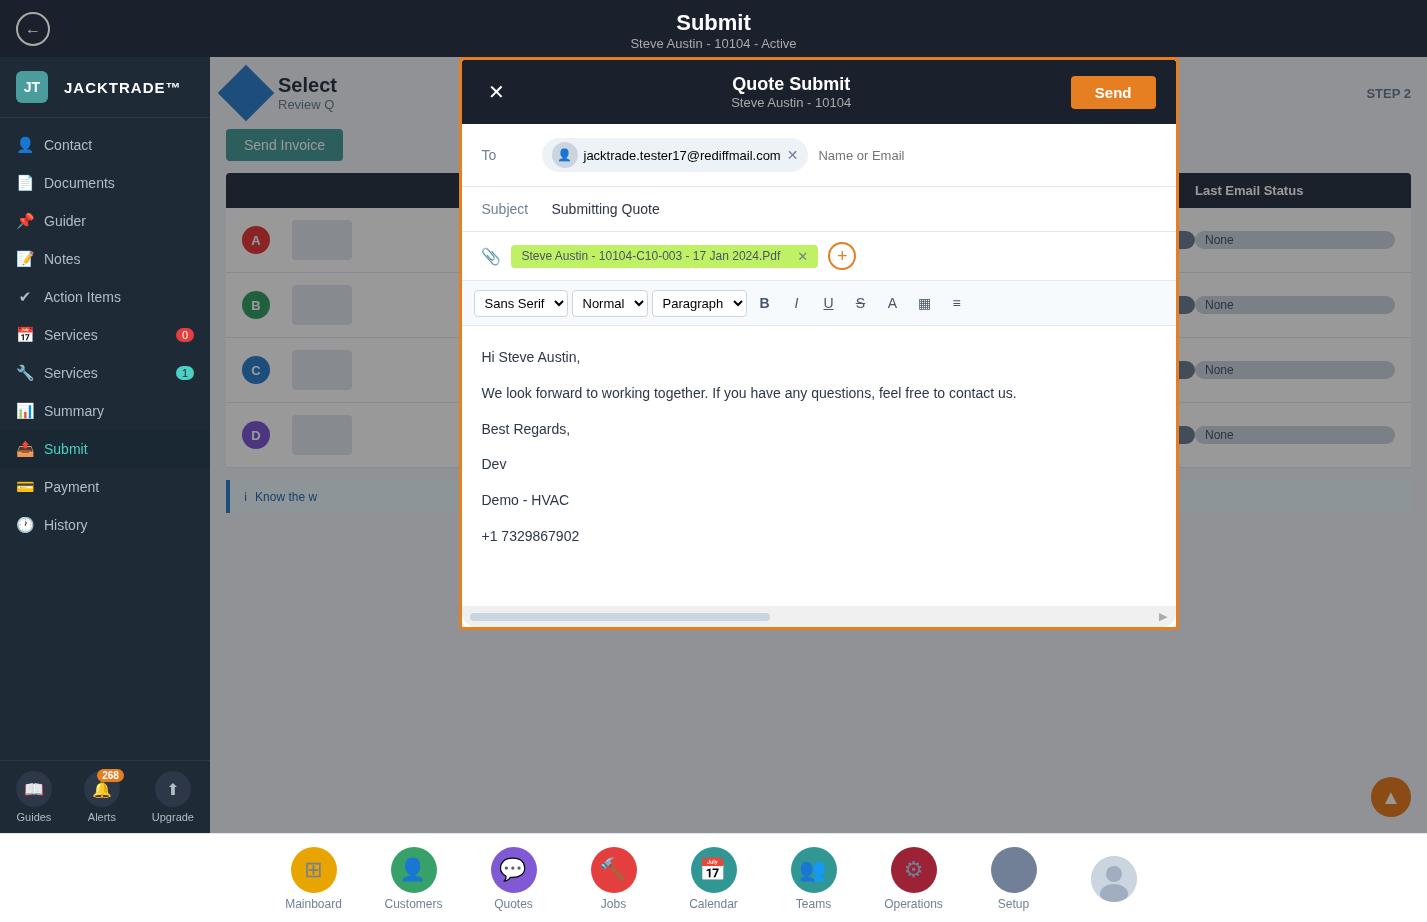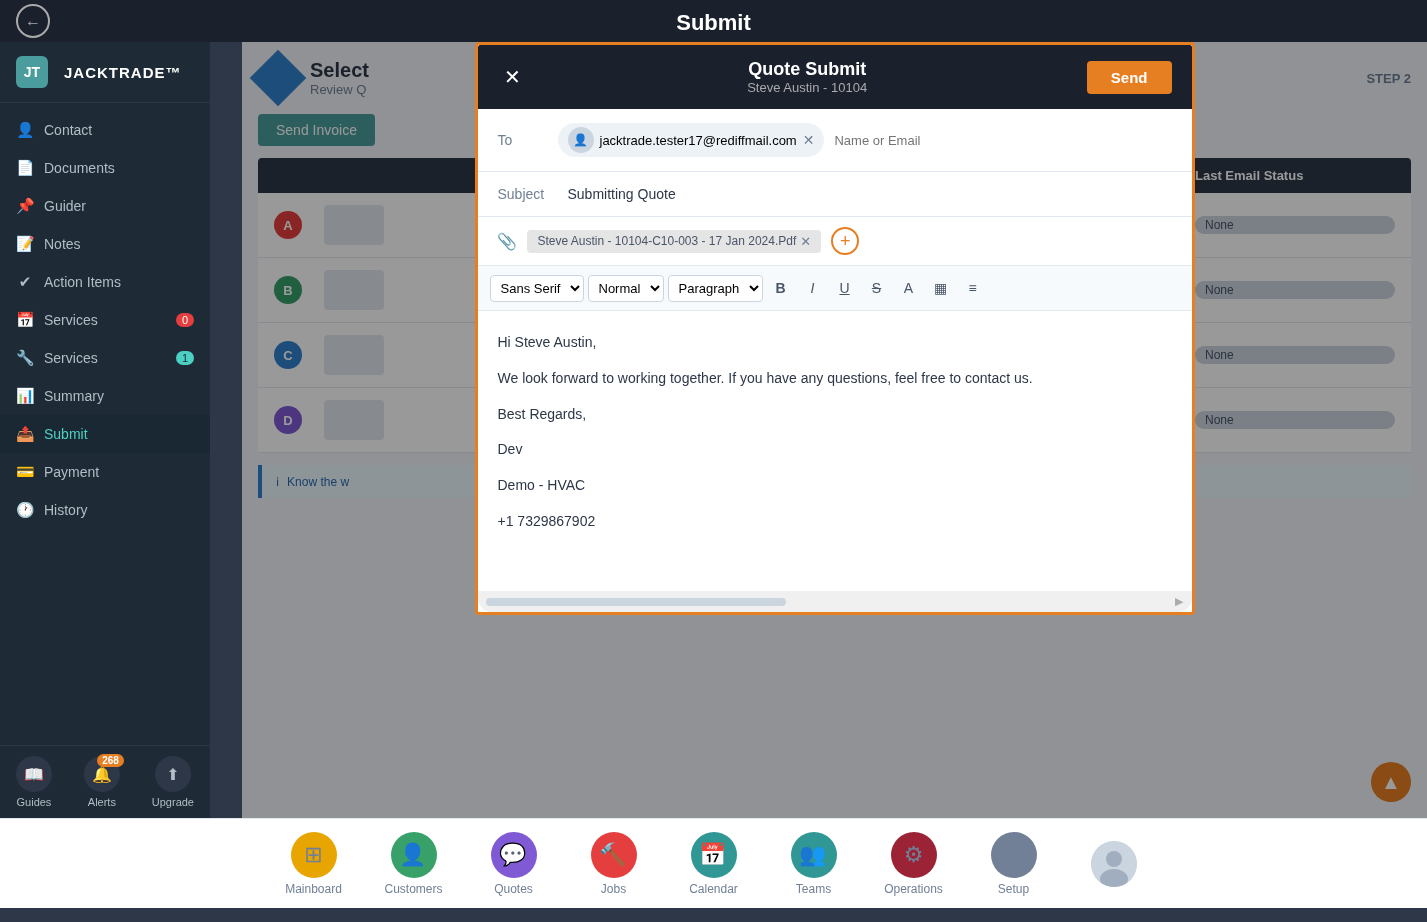--- a/index.html
+++ b/index.html
@@ -75,21 +75,21 @@
       position: relative;
     }
     .alert-badge {
       position: absolute; top: -2px; right: -4px;
       background: #e67e22; color: white; border-radius: 10px;
       padding: 1px 5px; font-size: 10px; font-weight: bold;
     }
 
     
     .content-area {
-      flex: 1; background: #f0f4f8; overflow: hidden; position: relative; margin-left: 32px;
+      flex: 1; background: #f0f4f8; overflow: hidden; position: relative;
     }
     .content-inner {
       padding: 16px; height: 100%; overflow-y: auto;
     }
     .content-header {
       display: flex; align-items: center; gap: 12px; margin-bottom: 16px;
     }
     .content-header h2 { font-size: 20px; color: #2d3748; }
     .content-header p { font-size: 13px; color: #718096; }
     .step-label { margin-left: auto; color: #718096; font-size: 13px; font-weight: 600; }
@@ -211,22 +211,22 @@
     }
     .subject-label { color: #718096; font-size: 14px; min-width: 60px; }
     .subject-val { font-size: 14px; color: #2d3748; }
 
     .attachment-row {
       display: flex; align-items: center; gap: 10px; padding: 10px 20px;
       border-bottom: 1px solid #e2e8f0;
     }
     .paperclip { font-size: 16px; color: #718096; }
     .attachment-chip {
-      display: flex; align-items: center; gap: 4px;
-      background: #e5e5e5; border-radius: 4px; padding: 4px 10px;
+      display: flex; align-items: center; gap: 17px;
+      background: #bef264; border-radius: 4px; padding: 4px 10px;
       font-size: 12px; color: #4a5568; position: relative;
     }
     .attachment-x { color: #718096; cursor: pointer; font-size: 13px; }
     .add-attachment {
       width: 28px; height: 28px; border-radius: 50%; border: 2px solid #e67e22;
       display: flex; align-items: center; justify-content: center;
       color: #e67e22; font-size: 18px; cursor: pointer;
     }
 
     
@@ -265,20 +265,21 @@
       display: flex; align-items: center; justify-content: center;
       z-index: 5;
     }
   </style>
 </head>
 <body>
 
 <div class="top-bar">
   <div class="back-btn">←</div>
   <h1>Submit</h1>
+  <p>Steve Austin - 10104 - Active</p>
 </div>
 
 <div class="main-layout">
 
   <div class="sidebar">
     <div class="sidebar-logo">
       <div class="logo-icon">JT</div>
       <span>JACKTRADE™</span>
     </div>
     <div class="sidebar-nav">

